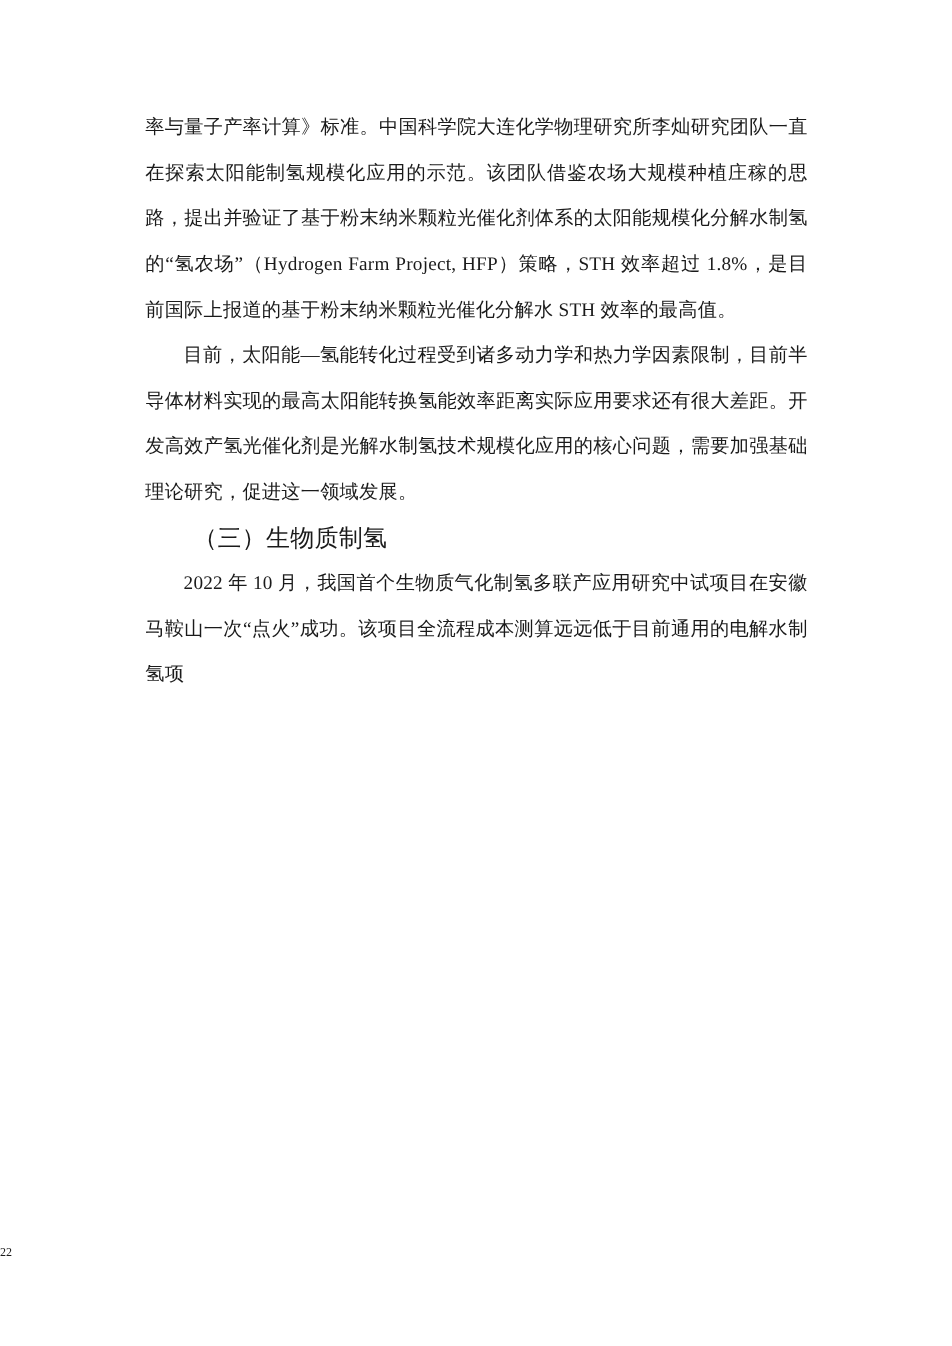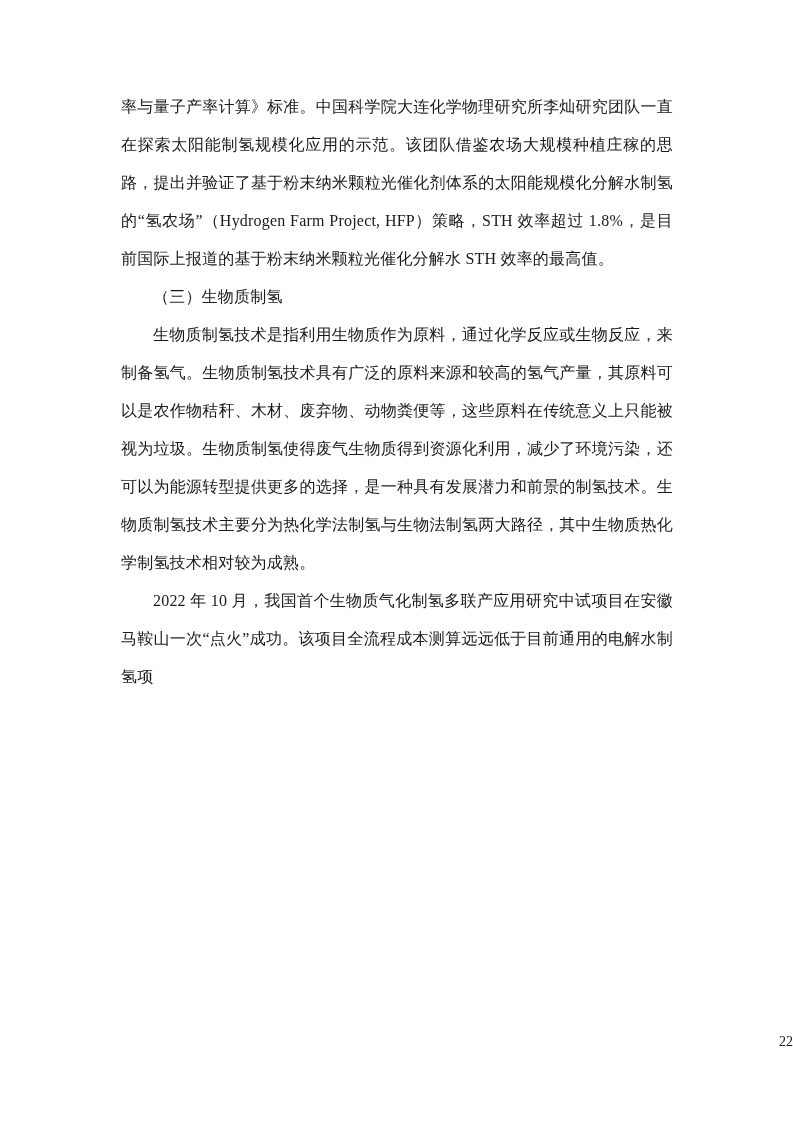--- a/index.html
+++ b/index.html
@@ -40,49 +40,49 @@
 
   .para.indent {
     text-indent: 2em;
   }
 
   .para.no-indent {
     text-indent: 0;
   }
 
   .section-heading {
-    font-size: 16px;
+    font-size: 20px;
     line-height: 38px;
     text-indent: 2em;
     color: #1a1a1a;
   }
 
   .page-number {
     position: absolute;
     bottom: 72px;
     left: 0;
     width: 100%;
-    text-align: right;
-    font-size: 14px;
+    text-align: left;
+    font-size: 10px;
     color: #1a1a1a;
   }
 </style>
 </head>
 <body>
 
 <div class="page">
 
   <div class="text-body">
 
     <p class="para no-indent">率与量子产率计算》标准。中国科学院大连化学物理研究所李灿研究团队一直在探索太阳能制氢规模化应用的示范。该团队借鉴农场大规模种植庄稼的思路，提出并验证了基于粉末纳米颗粒光催化剂体系的太阳能规模化分解水制氢的“氢农场”（Hydrogen Farm Project, HFP）策略，STH 效率超过 1.8%，是目前国际上报道的基于粉末纳米颗粒光催化分解水 STH 效率的最高值。</p>
 
+    <p class="para indent">目前，太阳能—氢能转化过程受到诸多动力学和热力学因素限制，目前半导体材料实现的最高太阳能转换氢能效率距离实际应用要求还有很大差距。开发高效产氢光催化剂是光解水制氢技术规模化应用的核心问题，需要加强基础理论研究，促进这一领域发展。</p>
 
     <p class="para section-heading">（三）生物质制氢</p>
 
-    <p class="para indent">生物质制氢技术是指利用生物质作为原料，通过化学反应或生物反应，来制备氢气。生物质制氢技术具有广泛的原料来源和较高的氢气产量，其原料可以是农作物秸秆、木材、废弃物、动物粪便等，这些原料在传统意义上只能被视为垃圾。生物质制氢使得废气生物质得到资源化利用，减少了环境污染，还可以为能源转型提供更多的选择，是一种具有发展潜力和前景的制氢技术。生物质制氢技术主要分为热化学法制氢与生物法制氢两大路径，其中生物质热化学制氢技术相对较为成熟。</p>
 
 
 
     <p class="para indent">2022 年 10 月，我国首个生物质气化制氢多联产应用研究中试项目在安徽马鞍山一次“点火”成功。该项目全流程成本测算远远低于目前通用的电解水制氢项</p>
 
   </div>
 
   <div class="page-number">22</div>
 
 </div>

